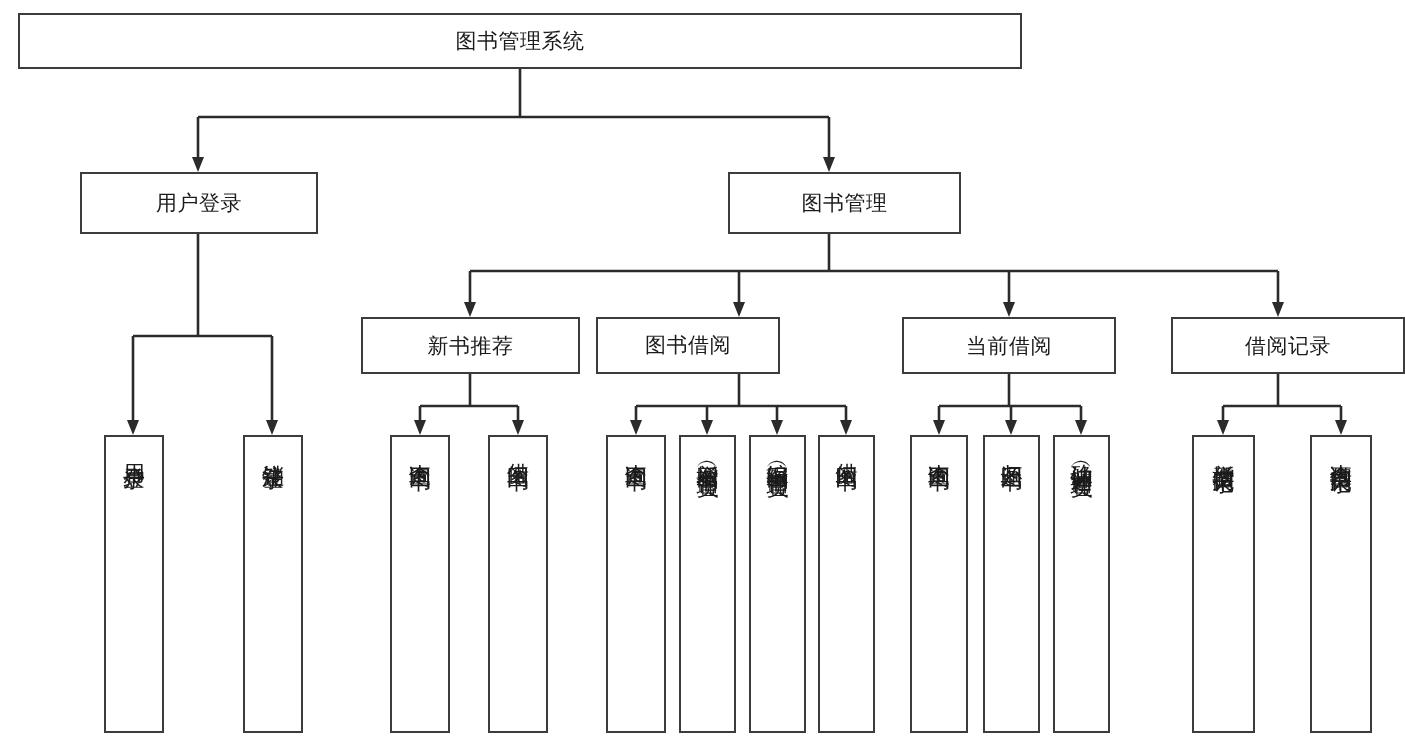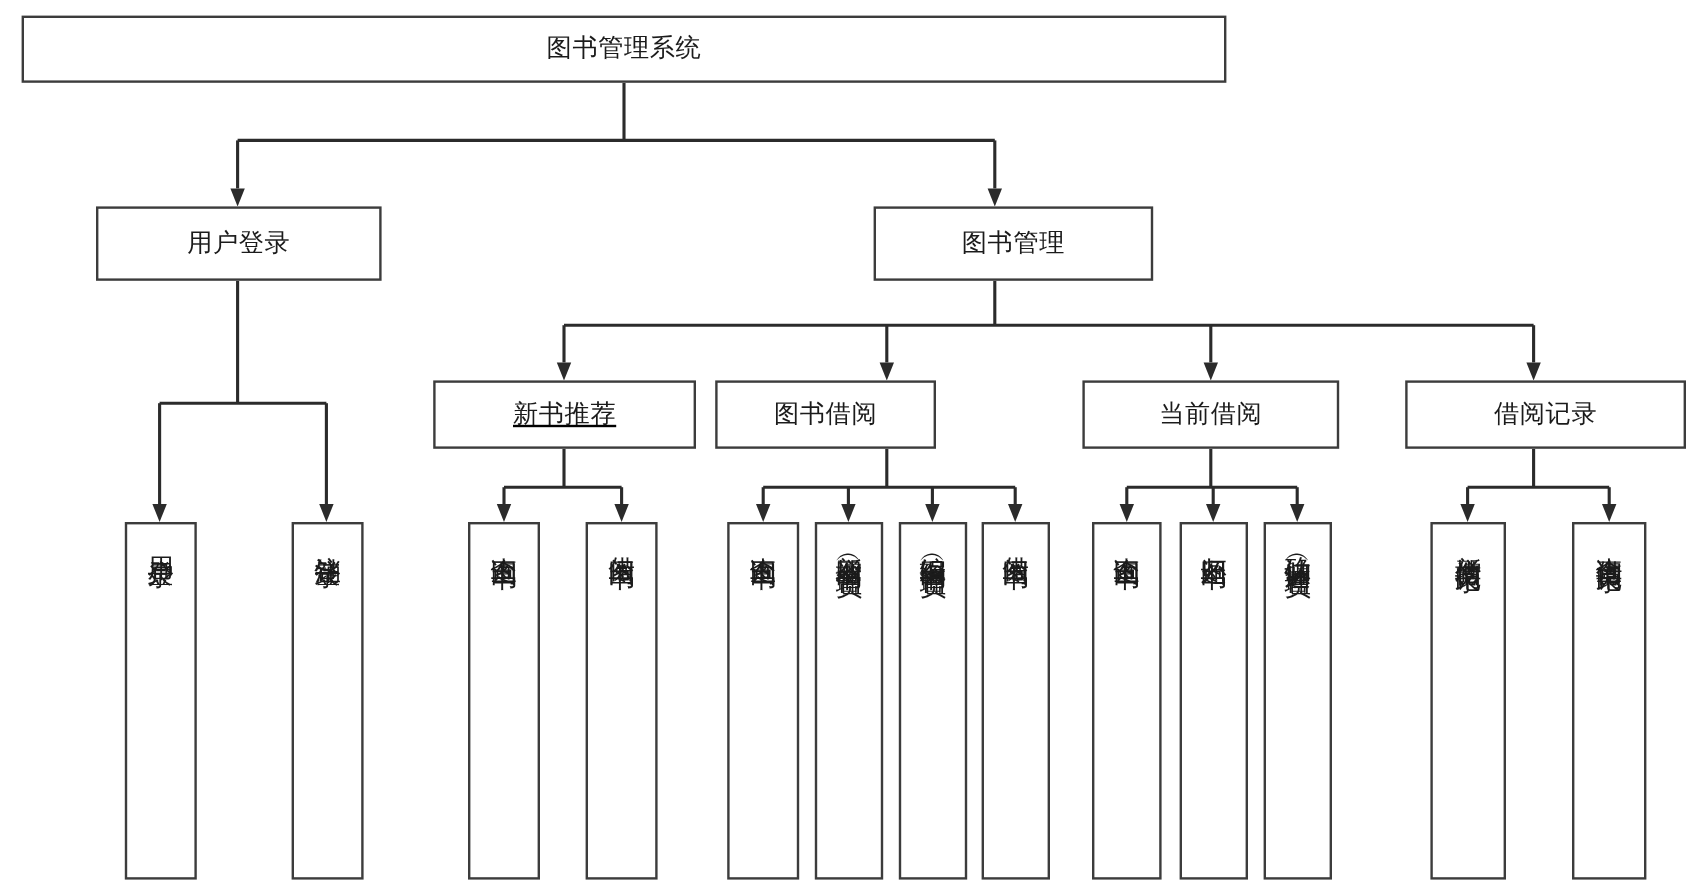--- a/index.html
+++ b/index.html
@@ -139,21 +139,21 @@
   <div id="nodes-layer">
       <div class="node-box root-box" style="left: 18px; top: 13px; width: 1004px; height: 56px;">
         <span class="node-label-h">图书管理系统</span>
       </div>
       <div class="node-box" style="left: 80px; top: 172px; width: 238px; height: 62px;">
         <span class="node-label-h">用户登录</span>
       </div>
       <div class="node-box" style="left: 713px; top: 172px; width: 233px; height: 62px; margin-left: 15px;">
         <span class="node-label-h">图书管理</span>
       </div>
-      <div class="node-box" style="left: 361px; top: 317px; width: 219px; height: 57px; text-decoration: underline;">
+      <div class="node-box" style="left: 361px; top: 317px; width: 219px; height: 57px;">
         <span class="node-label-h">新书推荐</span>
       </div>
       <div class="node-box" style="left: 596px; top: 317px; width: 184px; height: 57px; font-family: Liberation Serif, serif;">
         <span class="node-label-h">图书借阅</span>
       </div>
       <div class="node-box" style="left: 902px; top: 317px; width: 214px; height: 57px;">
         <span class="node-label-h">当前借阅</span>
       </div>
       <div class="node-box" style="left: 1171px; top: 317px; width: 234px; height: 57px;">
         <span class="node-label-h">借阅记录</span>

